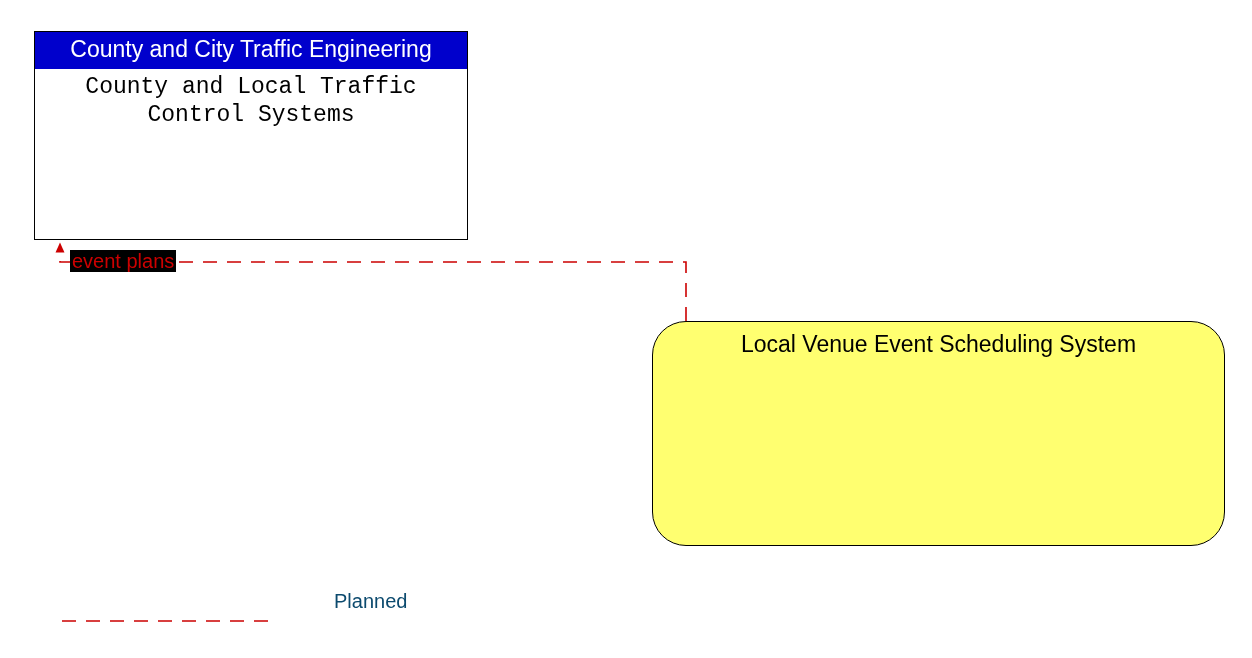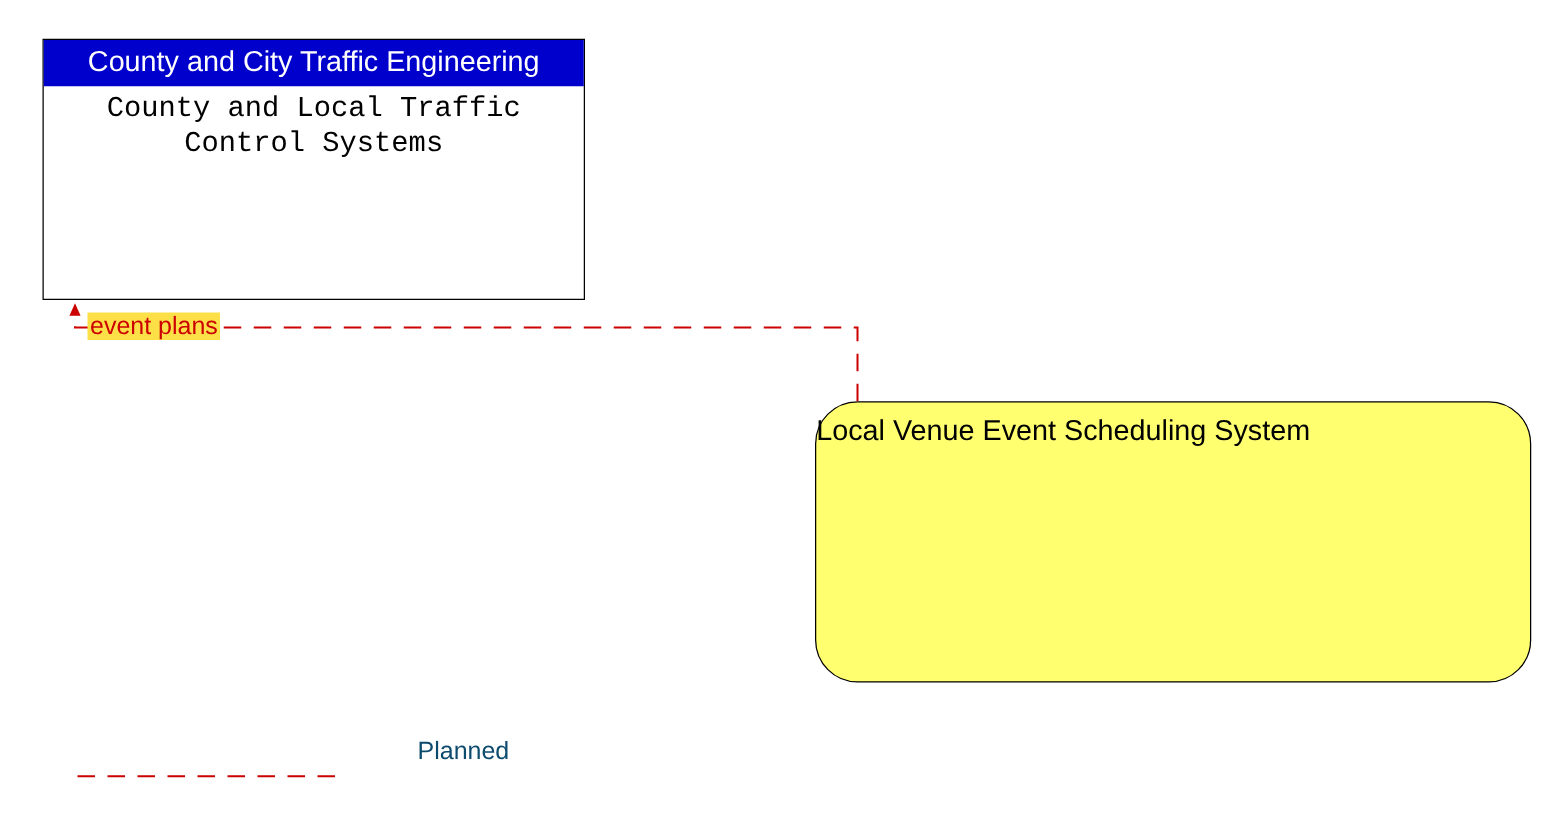--- a/index.html
+++ b/index.html
@@ -54,42 +54,42 @@
     height: 225px;
     background: #ffff70;
     border: 1.5px solid #000000;
     border-radius: 34px;
     box-sizing: border-box;
     padding-top: 8px;
   }
   .venue-title {
     color: #000000;
     font-size: 23px;
-    text-align: left;
+    text-align: center;
     line-height: 1.25;
   }
 
   
   svg.lines {
     position: absolute;
     left: 0;
     top: 0;
     width: 1252px;
     height: 658px;
     pointer-events: none;
   }
 
   
   .flow-label {
     position: absolute;
     left: 70px;
     top: 250px;
     color: #cc0000;
     font-size: 20px;
-    background: #fde047;
+    background: #000000;
     padding: 0 2px;
     line-height: 1.1;
     text-align: right;
   }
 
   
   .legend-label {
     position: absolute;
     left: 334px;
     top: 590px;

